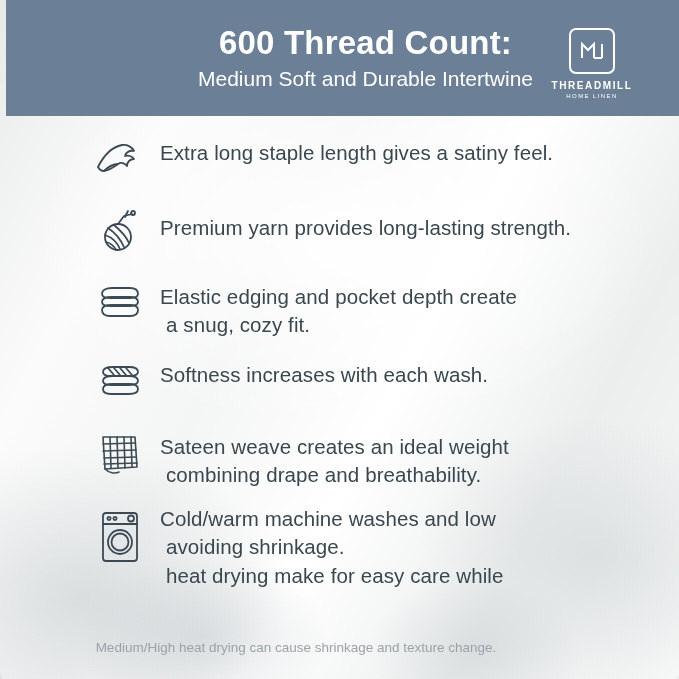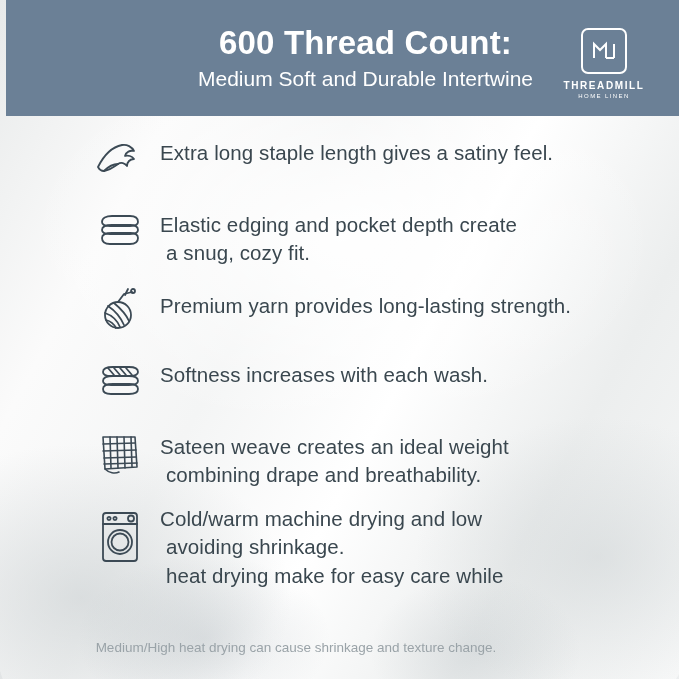--- a/index.html
+++ b/index.html
@@ -61,21 +61,21 @@
     line-height: 1.15;
   }
   .header-sub {
     font-size: 21px;
     font-weight: normal;
     line-height: 1.3;
     margin-top: 3px;
   }
   .brand {
     position: absolute;
-    right: 26px;
+    right: 38px;
     top: 28px;
     width: 110px;
     text-align: center;
     color: #ffffff;
   }
   .brand-mark {
     width: 46px;
     height: 46px;
     border: 2px solid #ffffff;
     border-radius: 7px;
@@ -171,52 +171,52 @@
 
     <div class="feature f-fabric">
       <div class="feature-icon">
         <svg width="52" height="44" viewBox="0 0 52 44" fill="none" stroke="#3c4a55" stroke-width="1.8" stroke-linejoin="round" stroke-linecap="round">
           <path d="M4 30 C10 18, 18 10, 28 8 C33 7, 38 10, 40 14 C36 13, 32 15, 31 19 C34 18, 38 19, 40 22 C36 22, 33 25, 33 29 C31 26, 27 25, 24 27 C20 30, 16 33, 10 34 C7 34, 5 32, 4 30 Z"></path>
           <path d="M10 34 C14 30, 20 27, 24 27"></path>
         </svg>
       </div>
       <div class="feature-text">
         <span>Extra long staple length gives a satiny feel.</span>
-      </div>
-    </div>
-
-    <div class="feature f-sheets">
-      <div class="feature-icon">
-        <svg width="52" height="46" viewBox="0 0 52 46" fill="none" stroke="#3c4a55" stroke-width="1.8" stroke-linejoin="round" stroke-linecap="round">
-          <path d="M8 14 C8 10, 12 8, 18 8 L36 8 C42 8, 44 11, 44 14 C44 17, 41 18, 36 18 L16 18 C11 18, 8 17, 8 14 Z"></path>
-          <path d="M8 22 C8 18, 12 17, 18 17 L36 17 C42 17, 44 19, 44 22 C44 25, 41 26, 36 26 L16 26 C11 26, 8 25, 8 22 Z"></path>
-          <path d="M8 30 C8 26, 12 25, 18 25 L36 25 C42 25, 44 27, 44 30 C44 34, 41 36, 36 36 L16 36 C11 36, 8 34, 8 30 Z"></path>
-        </svg>
-      </div>
-      <div class="feature-text">
-        <span>Elastic edging and pocket depth create</span>
-        <span class="line2">a snug, cozy fit.</span>
       </div>
     </div>
 
     <div class="feature f-yarn">
       <div class="feature-icon">
         <svg width="52" height="50" viewBox="0 0 52 50" fill="none" stroke="#3c4a55" stroke-width="1.8" stroke-linejoin="round" stroke-linecap="round">
           <circle cx="24" cy="31" r="13"></circle>
           <path d="M14 22 C20 26, 26 32, 30 41"></path>
           <path d="M20 19 C26 24, 32 30, 35 37"></path>
           <path d="M11 29 C17 31, 23 36, 26 43"></path>
           <path d="M12 36 C16 37, 20 40, 22 44"></path>
           <path d="M24 18 L30 10 L38 8"></path>
           <circle cx="39" cy="7" r="2"></circle>
           <path d="M31 11 L34 5"></path>
         </svg>
       </div>
       <div class="feature-text">
         <span>Premium yarn provides long-lasting strength.</span>
+      </div>
+    </div>
+
+    <div class="feature f-sheets">
+      <div class="feature-icon">
+        <svg width="52" height="46" viewBox="0 0 52 46" fill="none" stroke="#3c4a55" stroke-width="1.8" stroke-linejoin="round" stroke-linecap="round">
+          <path d="M8 14 C8 10, 12 8, 18 8 L36 8 C42 8, 44 11, 44 14 C44 17, 41 18, 36 18 L16 18 C11 18, 8 17, 8 14 Z"></path>
+          <path d="M8 22 C8 18, 12 17, 18 17 L36 17 C42 17, 44 19, 44 22 C44 25, 41 26, 36 26 L16 26 C11 26, 8 25, 8 22 Z"></path>
+          <path d="M8 30 C8 26, 12 25, 18 25 L36 25 C42 25, 44 27, 44 30 C44 34, 41 36, 36 36 L16 36 C11 36, 8 34, 8 30 Z"></path>
+        </svg>
+      </div>
+      <div class="feature-text">
+        <span>Elastic edging and pocket depth create</span>
+        <span class="line2">a snug, cozy fit.</span>
       </div>
     </div>
 
     <div class="feature f-towels">
       <div class="feature-icon">
         <svg width="52" height="44" viewBox="0 0 52 44" fill="none" stroke="#3c4a55" stroke-width="1.8" stroke-linejoin="round" stroke-linecap="round">
           <path d="M9 13 C9 10, 13 8, 19 8 L35 8 C41 8, 44 10, 44 13 C44 16, 41 17, 35 17 L17 17 C12 17, 9 16, 9 13 Z"></path>
           <path d="M14 9 L20 16 M20 9 L26 16 M26 9 L32 16 M32 9 L38 16"></path>
           <path d="M9 22 C9 19, 13 17, 19 17 L35 17 C41 17, 44 19, 44 22 C44 25, 41 26, 35 26 L17 26 C12 26, 9 25, 9 22 Z"></path>
           <path d="M9 30 C9 27, 13 25, 19 25 L35 25 C41 25, 44 27, 44 30 C44 34, 41 35, 35 35 L17 35 C12 35, 9 34, 9 30 Z"></path>
@@ -254,21 +254,21 @@
           <rect x="9" y="5" width="34" height="48" rx="3"></rect>
           <path d="M9 16 L43 16"></path>
           <circle cx="15" cy="10.5" r="1.6"></circle>
           <circle cx="21" cy="10.5" r="1.6"></circle>
           <circle cx="37" cy="10.5" r="3"></circle>
           <circle cx="26" cy="34" r="12"></circle>
           <circle cx="26" cy="34" r="8.5"></circle>
         </svg>
       </div>
       <div class="feature-text">
-        <span>Cold/warm machine drying and low</span>
+        <span>Cold/warm machine washes and low</span>
         <span class="line2">avoiding shrinkage.</span>
         <span class="line2">heat drying make for easy care while</span>
       </div>
     </div>
 
   </div>
 
   <div class="footnote">Medium/High heat drying can cause shrinkage and texture change.</div>
 </div>
 

